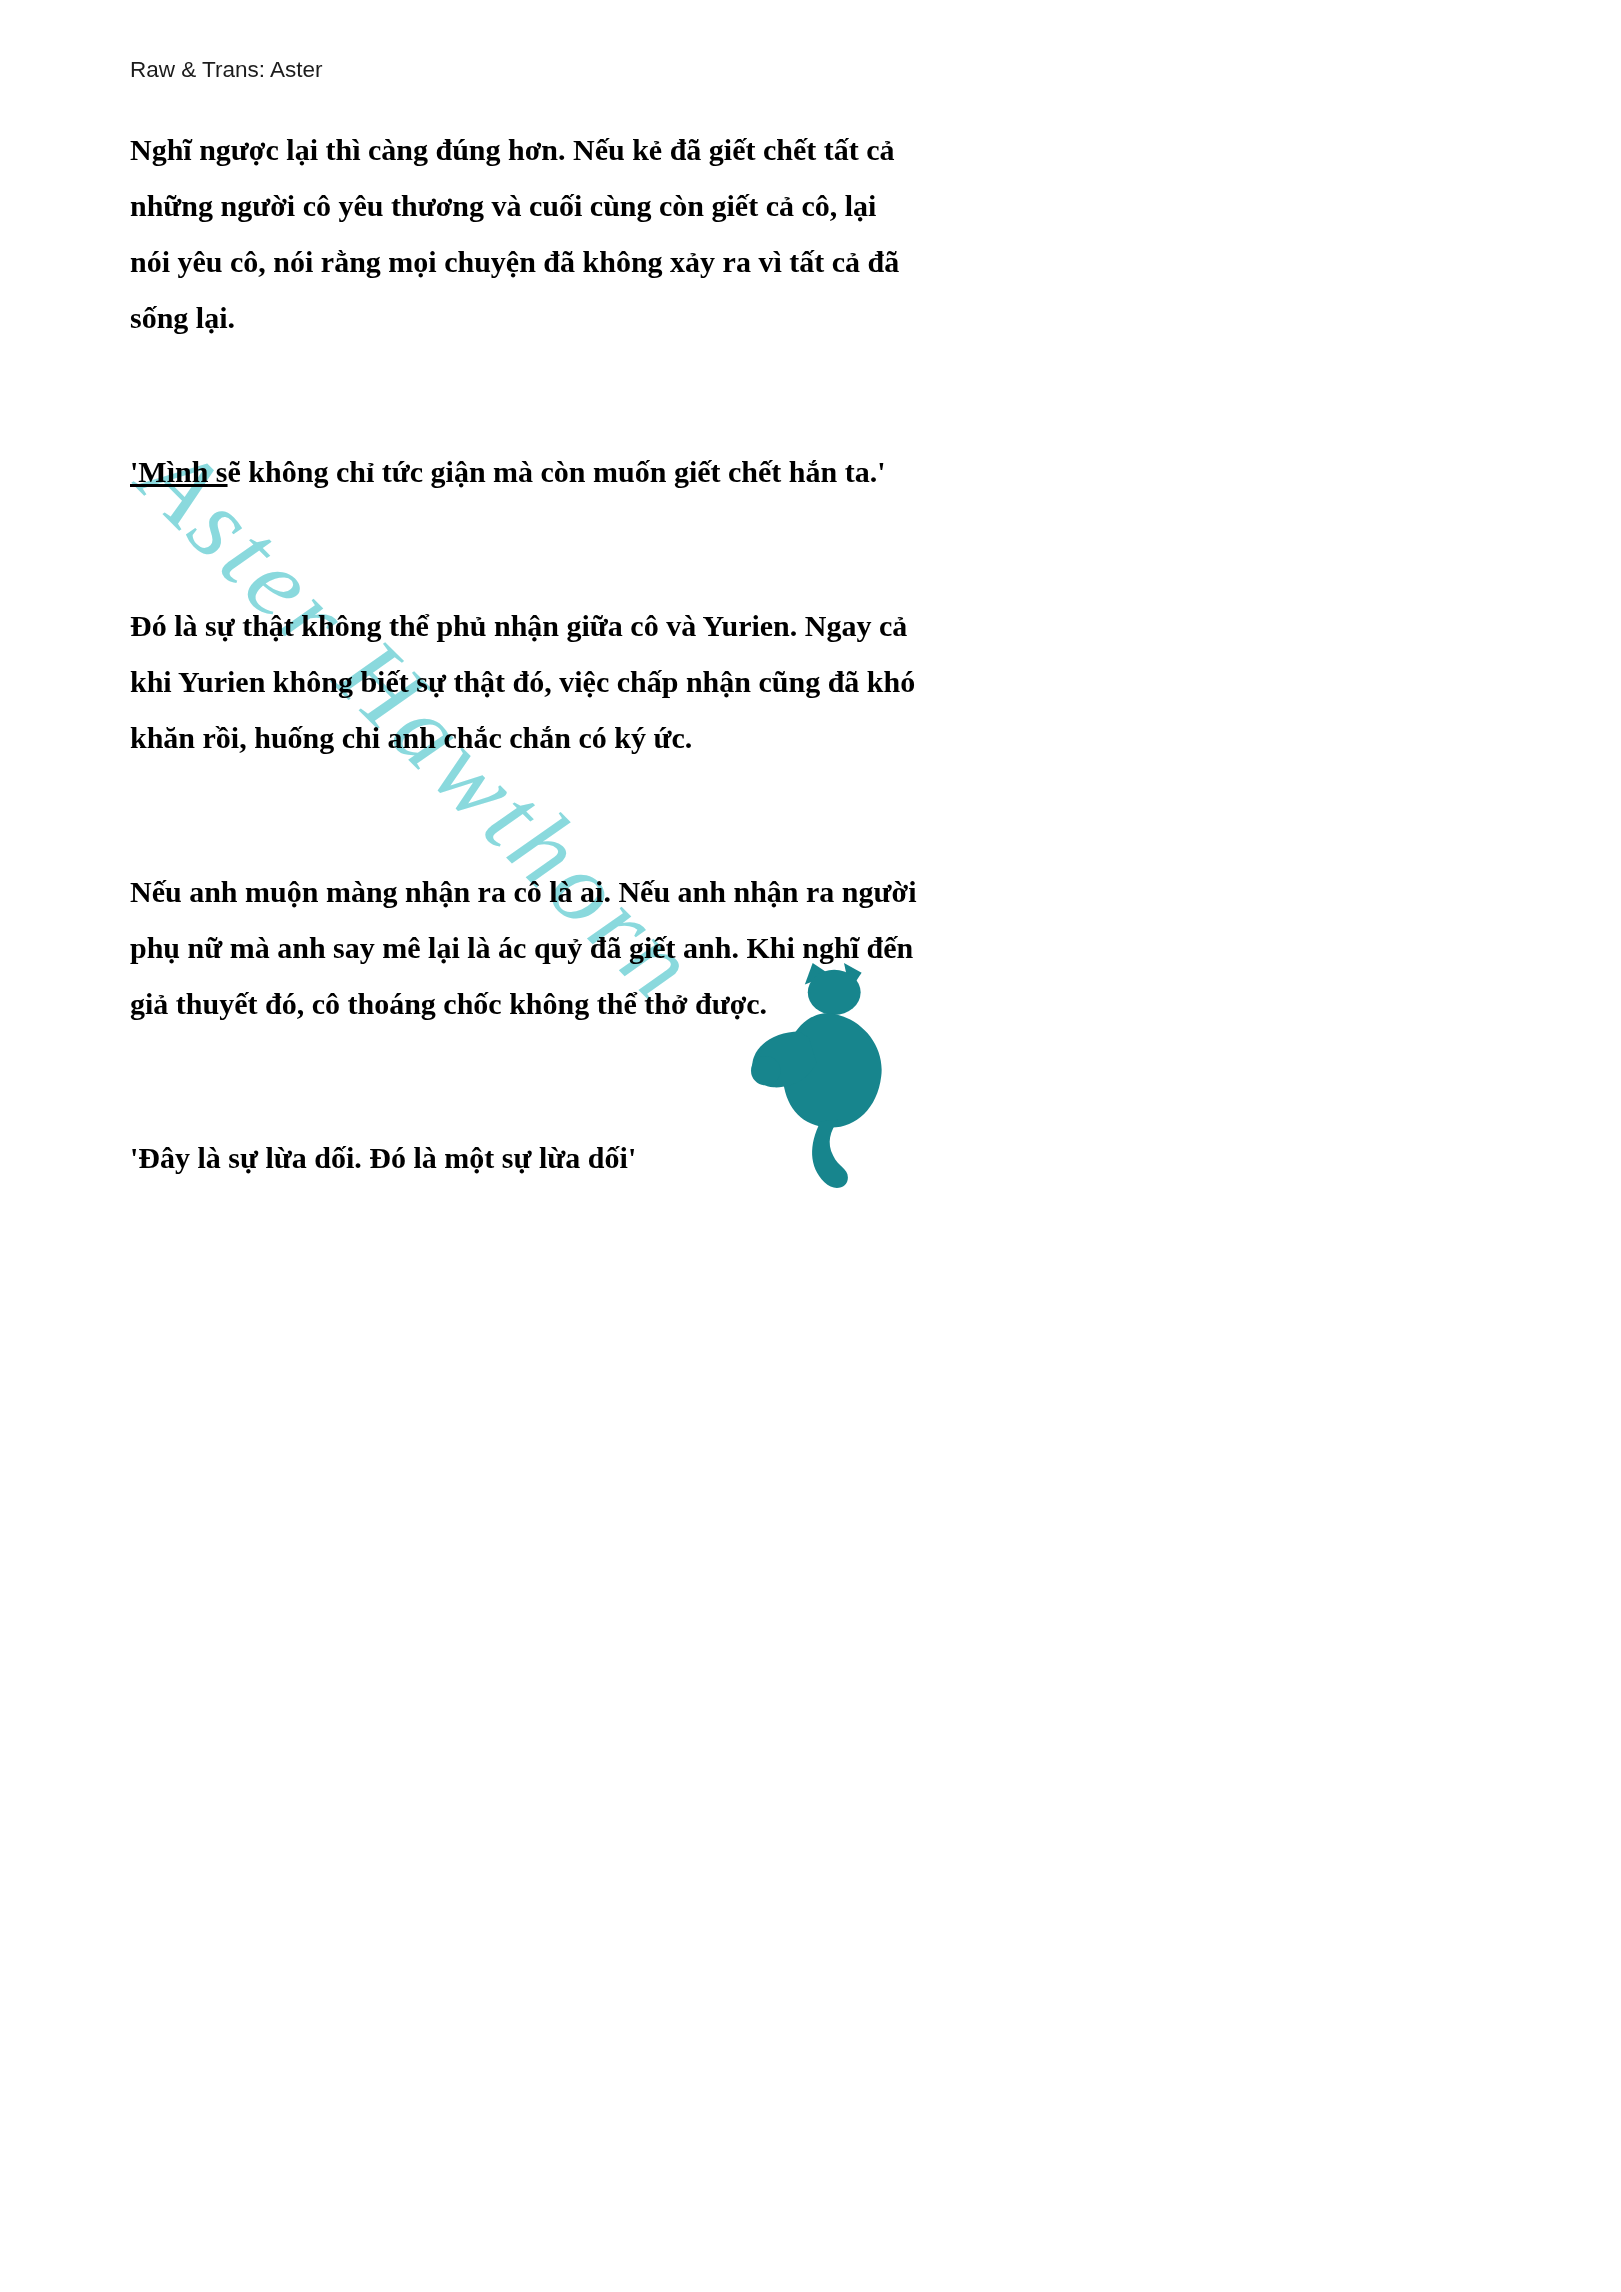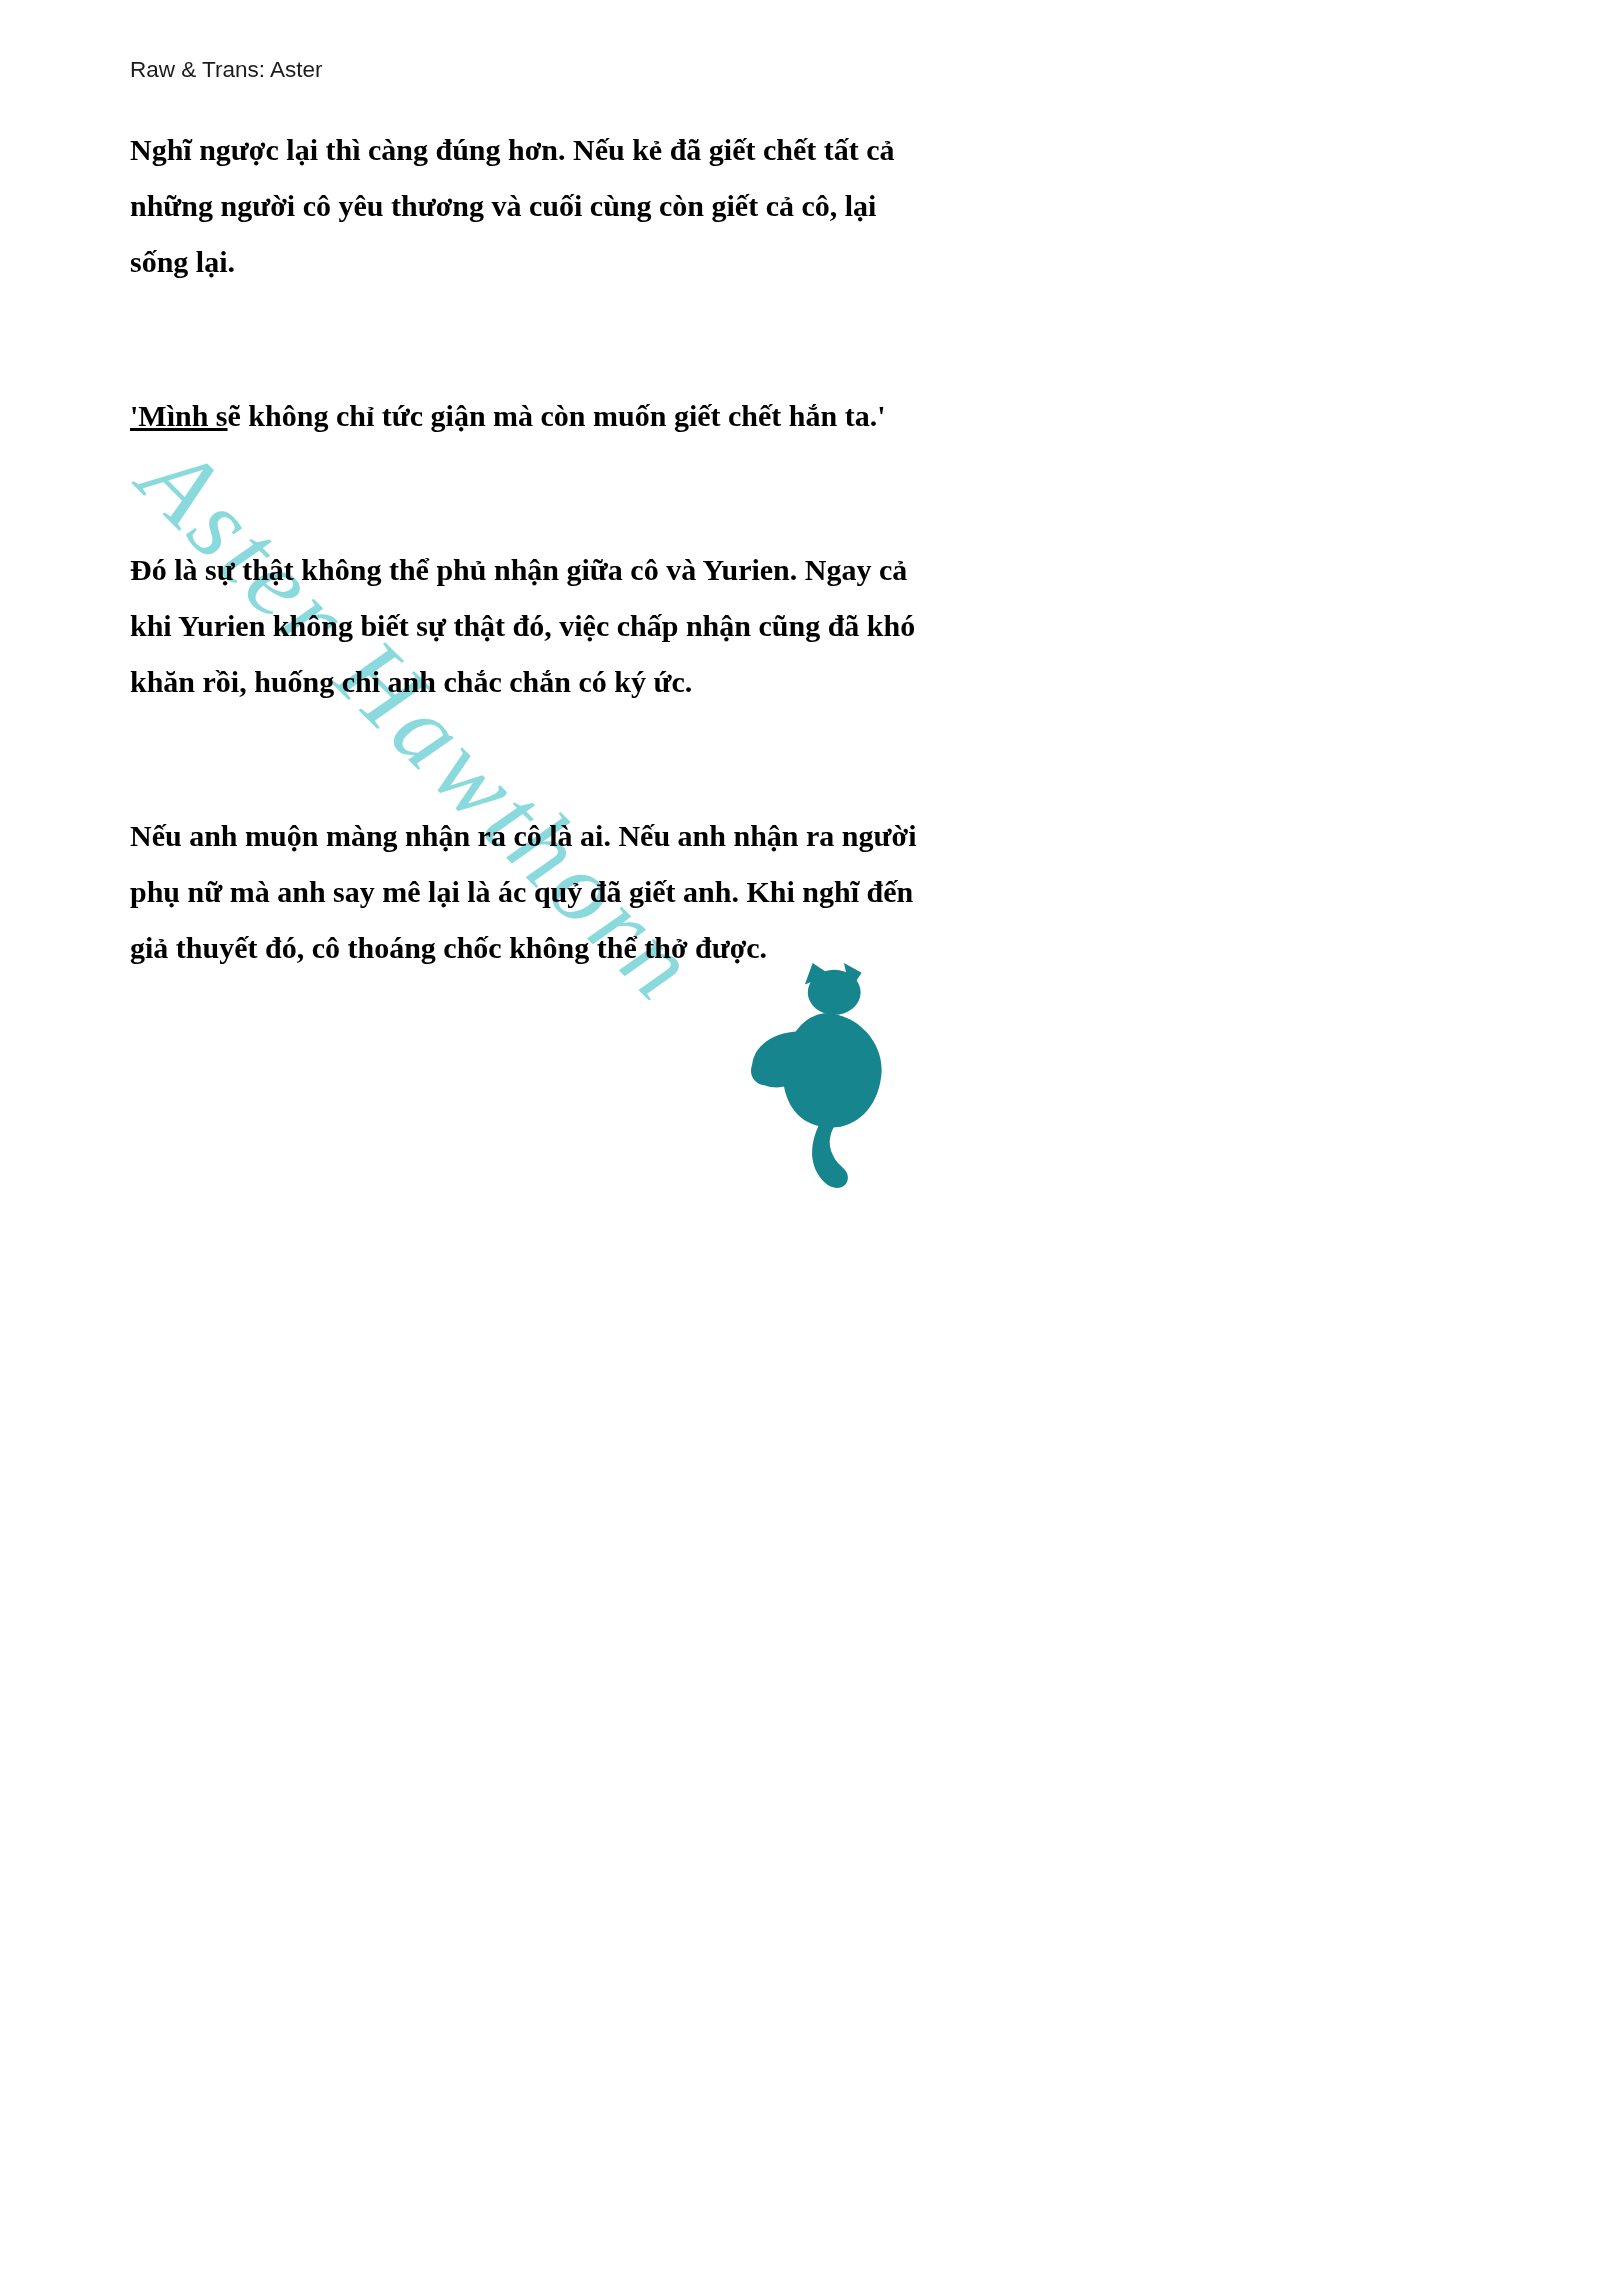--- a/index.html
+++ b/index.html
@@ -71,31 +71,35 @@
   <path d="M88 52 C118 58 140 86 136 116 C132 150 108 170 82 168 C56 166 40 150 36 122 C32 94 46 62 70 53 C76 51 82 51 88 52 Z"></path>
   <path d="M52 70 C32 70 12 80 6 96 C0 112 10 126 26 127 C46 128 62 118 70 102 L62 76 Z"></path>
   <circle cx="18" cy="110" r="15"></circle>
   <path d="M74 162 C62 186 62 208 78 224 C88 234 102 230 102 219 C102 210 92 208 87 197 C80 183 84 172 92 160 Z"></path>
 </svg>
 
 <div class="content">
     <div class="paragraph">
       <div class="line"><span>Nghĩ ngược lại thì càng đúng hơn. Nếu kẻ đã giết chết tất cả</span></div>
       <div class="line"><span>những người cô yêu thương và cuối cùng còn giết cả cô, lại</span></div>
+      <div class="line"><span>nói yêu cô, nói rằng mọi chuyện đã không xảy ra vì tất cả đã</span></div>
       <div class="line"><span>sống lại.</span></div>
     </div>
     <div class="paragraph">
       <div class="line"><span class="underline">'Mình s</span><span>ẽ không chỉ tức giận mà còn muốn giết chết hắn ta.'</span></div>
     </div>
     <div class="paragraph">
       <div class="line"><span>Đó là sự thật không thể phủ nhận giữa cô và Yurien. Ngay cả</span></div>
       <div class="line"><span>khi Yurien không biết sự thật đó, việc chấp nhận cũng đã khó</span></div>
       <div class="line"><span>khăn rồi, huống chi anh chắc chắn có ký ức.</span></div>
     </div>
     <div class="paragraph">
       <div class="line"><span>Nếu anh muộn màng nhận ra cô là ai. Nếu anh nhận ra người</span></div>
       <div class="line"><span>phụ nữ mà anh say mê lại là ác quỷ đã giết anh. Khi nghĩ đến</span></div>
       <div class="line"><span>giả thuyết đó, cô thoáng chốc không thể thở được.</span></div>
     </div>
     <div class="paragraph">
+      <div class="line"><span>'Đây là sự lừa dối. Đó là một sự lừa dối'</span></div>
+    </div>
+    <div class="paragraph">
     </div>
   </div>
 
 
 </body></html>

